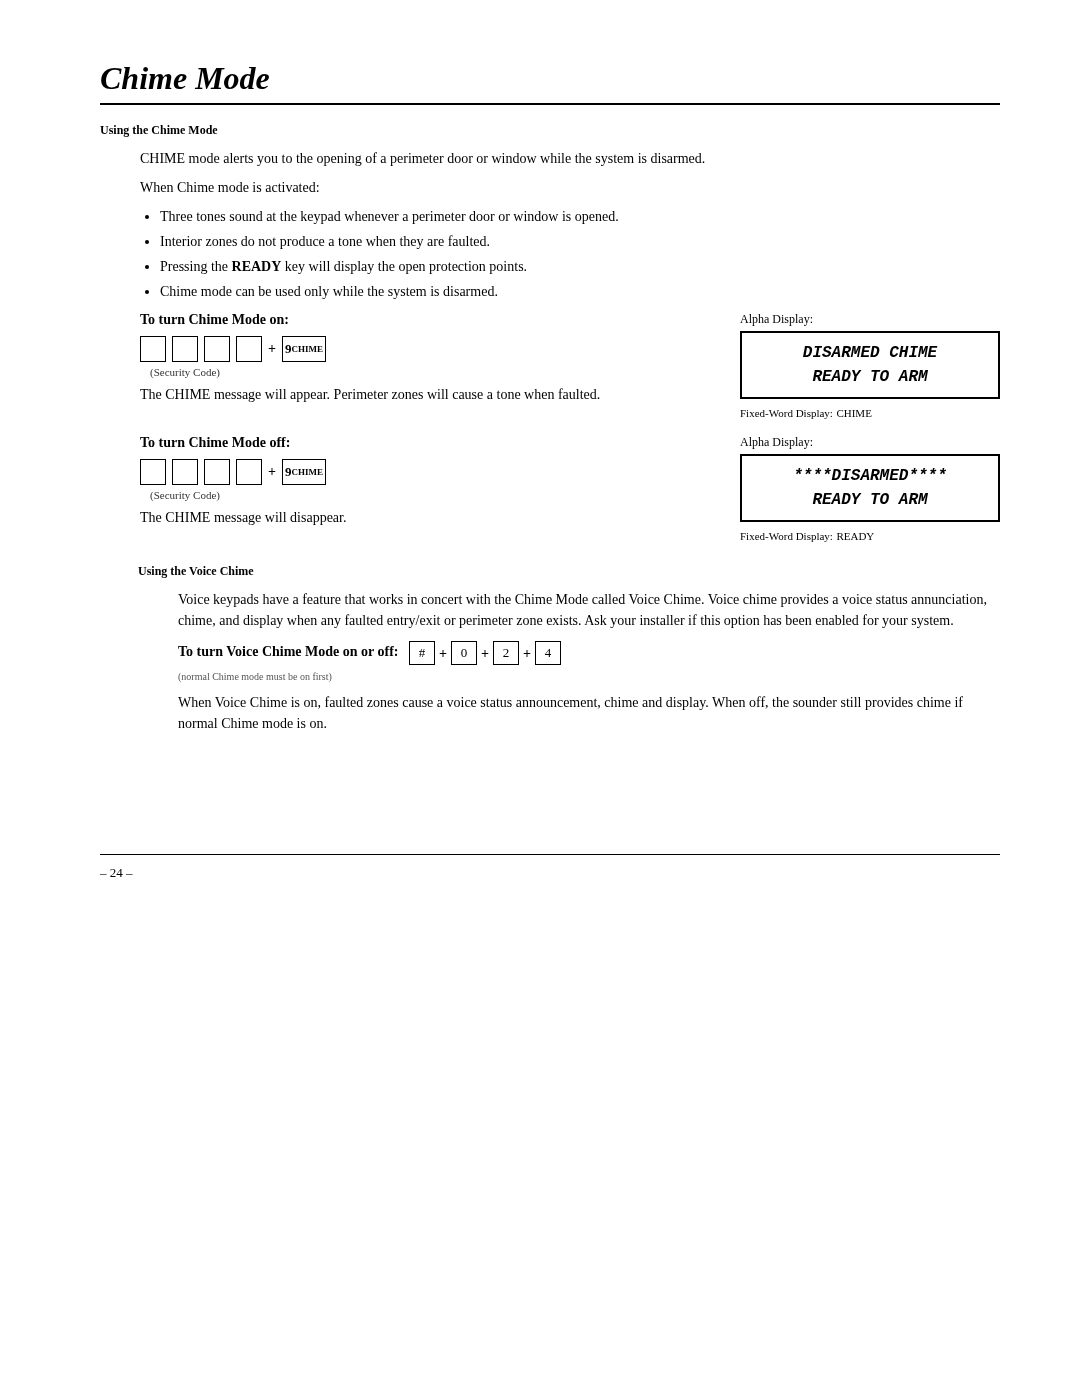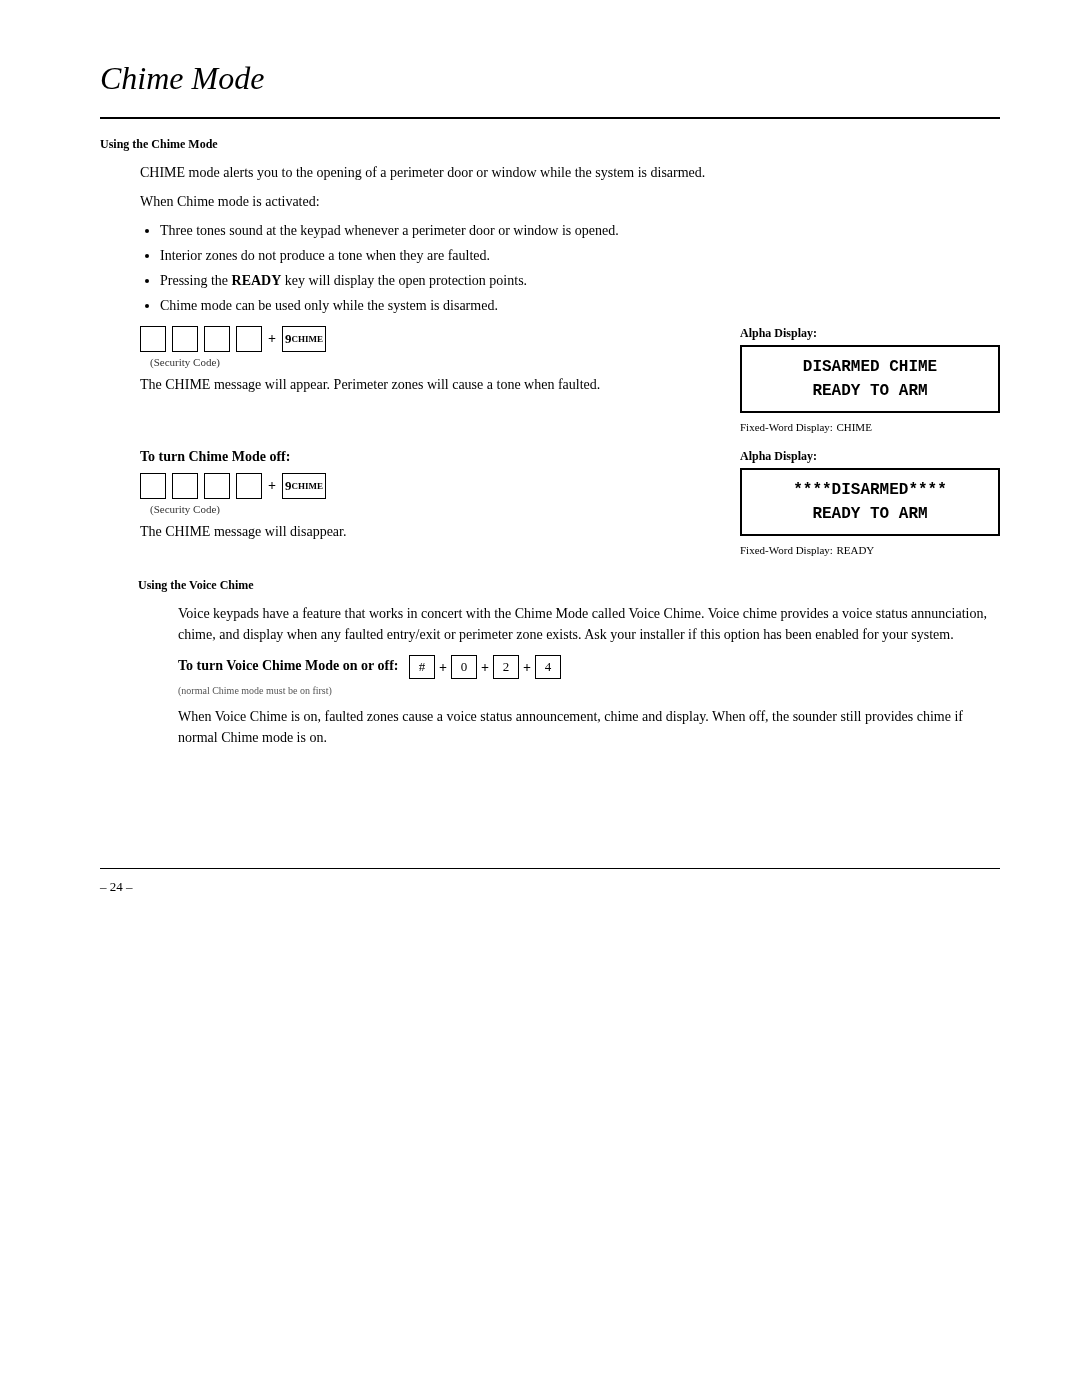--- a/index.html
+++ b/index.html
@@ -8,22 +8,22 @@
       font-family: Times New Roman, Times, serif;
       font-size: 14px;
       color: #000;
       width: 1080px;
       min-height: 1397px;
       padding: 60px 80px 60px 100px;
     }
     .page-title {
       font-size: 32px;
       font-style: italic;
-      font-weight: normal;
-      margin-bottom: 20px;
+      font-weight: bold;
+      margin-bottom: 6px;
     }
     .title-rule {
       border: none;
       border-top: 2px solid #000;
       margin-bottom: 18px;
     }
     .section-heading {
       font-size: 12px;
       font-weight: bold;
       margin-bottom: 10px;
@@ -97,33 +97,34 @@
       font-weight: bold;
     }
     .security-code-label {
       font-size: 11px;
       color: #333;
       margin-bottom: 6px;
       margin-left: 10px;
     }
     .alpha-display-label {
       font-size: 12px;
-      font-weight: bold;
+      font-weight: normal;
       margin-bottom: 4px;
     }
     .display-box {
       border: 2px solid #000;
       padding: 8px 12px;
       font-family: 'Courier New', Courier, monospace;
       font-size: 16px;
       font-weight: bold;
       text-align: center;
       background: #fff;
       margin-bottom: 6px;
       line-height: 1.5;
+      font-style: italic;
     }
     .fixed-word-label {
       font-size: 11px;
       font-weight: normal;
     }
     .fixed-word-value {
       font-size: 11px;
       font-weight: normal;
     }
     .section-gap {
@@ -172,20 +173,21 @@
   <div class="body-text indent">When Chime mode is activated:</div>
   <ul class="bullet-list">
     <li>Three tones sound at the keypad whenever a perimeter door or window is opened.</li>
     <li>Interior zones do not produce a tone when they are faulted.</li>
     <li>Pressing the <strong>READY</strong> key will display the open protection points.</li>
     <li>Chime mode can be used only while the system is disarmed.</li>
   </ul>
 
   <div class="two-col">
     <div class="left-col">
+      <div class="sub-heading">To turn Chime Mode on:</div>
       <div class="keypad-row">
         <div class="key-box"></div>
         <div class="key-box"></div>
         <div class="key-box"></div>
         <div class="key-box"></div>
         <span class="plus-sign">+</span>
         <div class="key-box-9">
             <span>9</span> 
             <sup style="font-size:9px; font-weight:bold;">CHIME</sup>
           </div>

